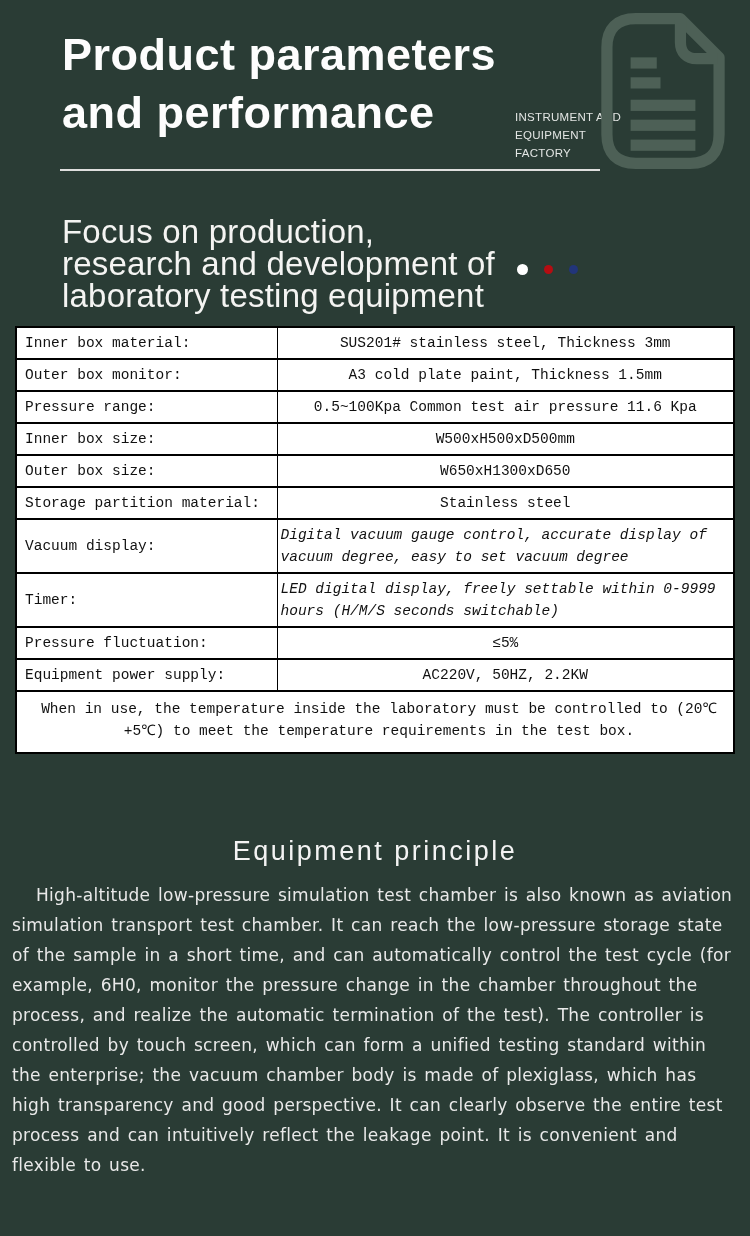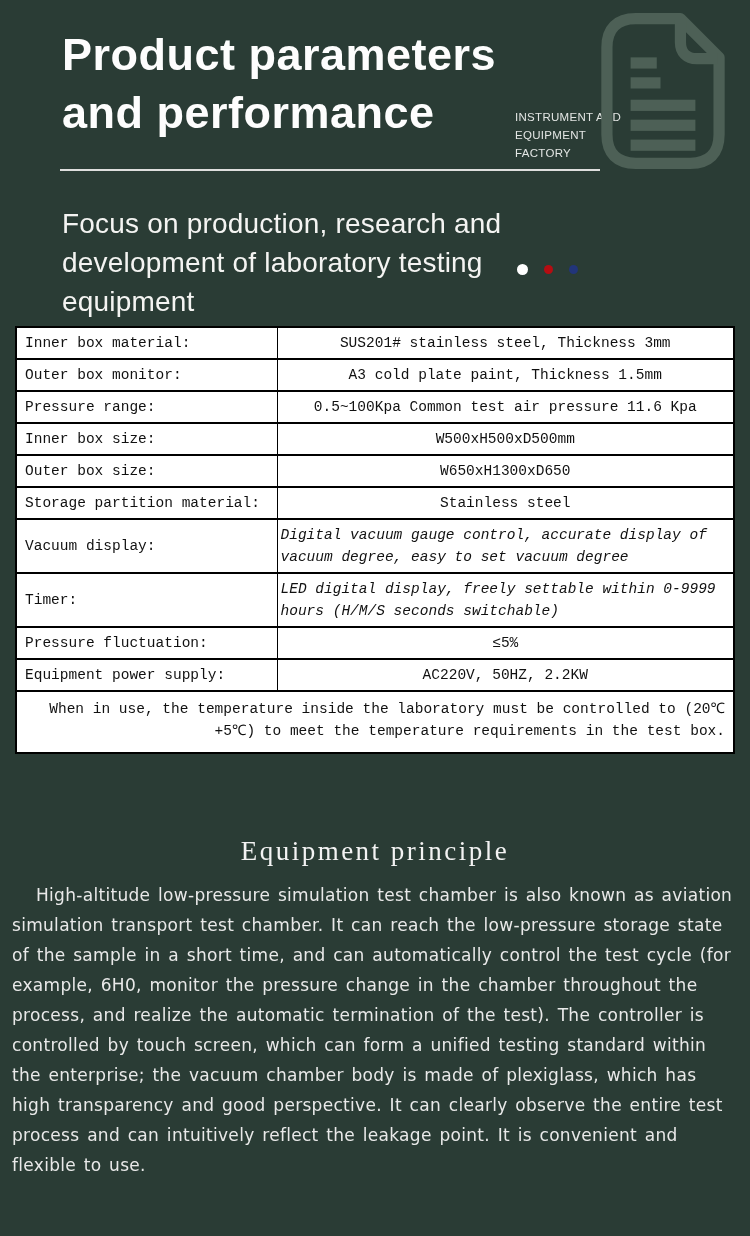--- a/index.html
+++ b/index.html
@@ -37,25 +37,25 @@
     position:absolute;left:594px;top:10px;
     width:138px;height:162px;
   }
   .header-underline{
     position:absolute;left:60px;top:169px;
     width:540px;height:2px;
     background:#dededd;
   }
   
   .subtitle{
-    position:absolute;left:62px;top:204px;
+    position:absolute;left:62px;top:216px;
     width:440px;
     color:#f4f4f2;
-    font-size:28px;
-    line-height:39px;
+    font-size:33px;
+    line-height:32px;
     letter-spacing:0.2px;
   }
   .carousel-dots{
     position:absolute;left:517px;top:264px;
     display:flex;align-items:center;gap:16px;
   }
   .dot{width:9px;height:9px;border-radius:50%;display:inline-block;}
   .dot-lg{width:11px;height:11px;}
   
   .spec-table{
@@ -73,31 +73,31 @@
     border:1px solid #000;
     border-top-width:2px;border-bottom-width:2px;
     padding:4px 8px;
     line-height:22px;
     vertical-align:middle;
   }
   .spec-table td.label{width:261px;text-align:left;}
   .spec-table td.value{text-align:center;}
   .spec-table td.value.left{text-align:left;padding:4px 3px;font-style:italic;}
   .spec-table td.note{
-    text-align:right;
+    text-align:center;
     padding:6px 8px 10px 16px;
   }
   
   .principle-heading{
     position:absolute;left:0;top:836px;
     width:750px;
     text-align:center;
     color:#f3f3f3;
     font-size:27px;
-    font-family:Liberation Serif, serif;
+    font-family:Liberation Sans, sans-serif;
     letter-spacing:2.5px;
   }
   .principle-body{
     position:absolute;left:12px;top:880px;
     width:727px;
     color:var(--light);
     font-size:17px;
     line-height:30px;
     letter-spacing:0.3px;
     word-spacing:2px;

